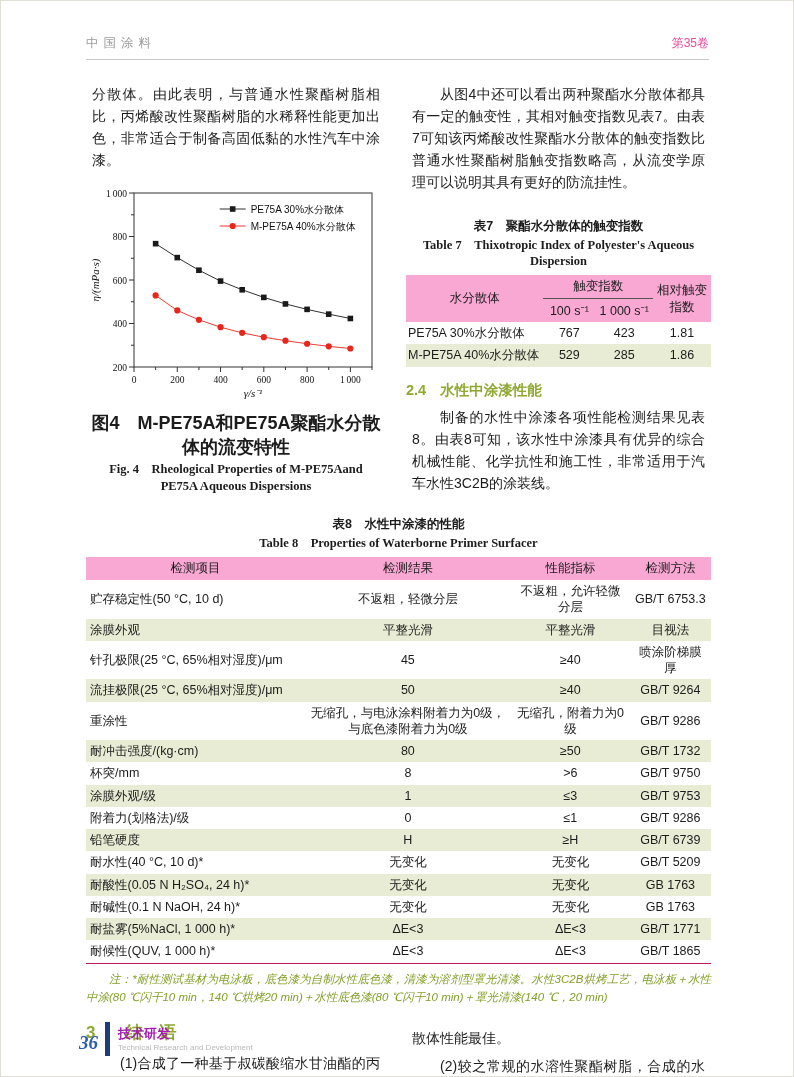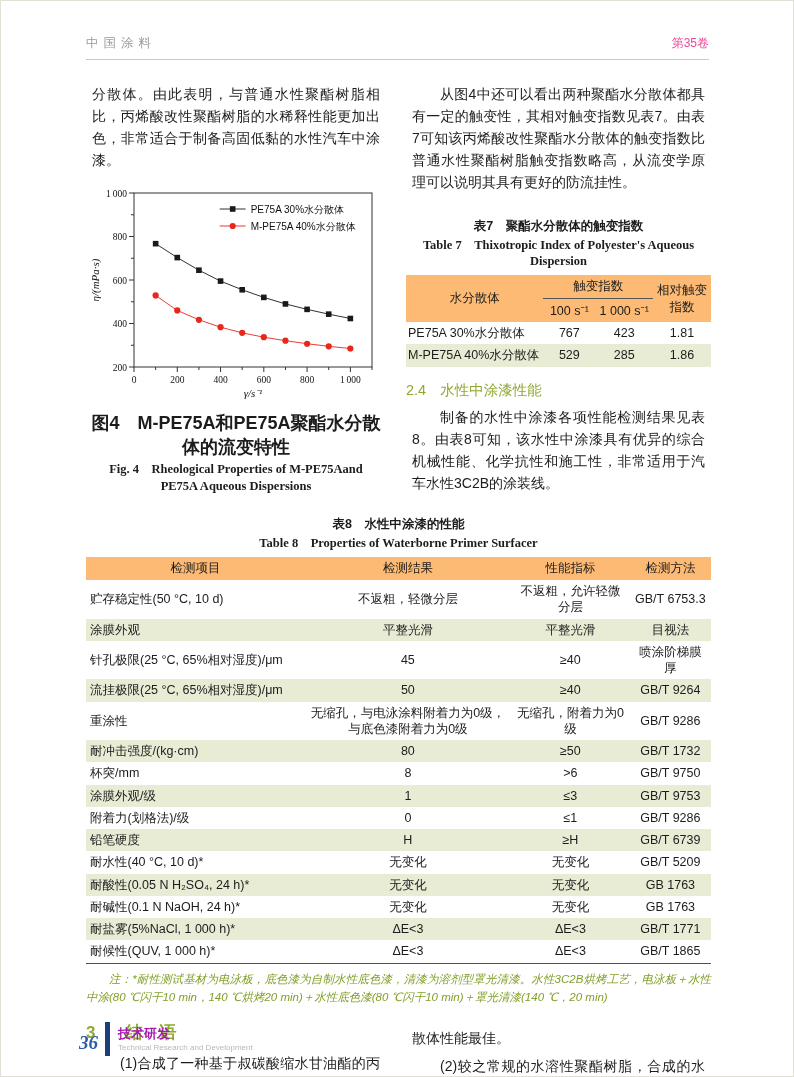--- a/index.html
+++ b/index.html
@@ -21,30 +21,30 @@
   
   .figblock{margin-top:10px;text-align:center;}
   .figcap-zh{font-size:18px;font-weight:bold;margin-top:4px;}
   .figcap-en{font-family:"Liberation Serif",serif;font-weight:bold;font-size:12.5px;
              max-width:272px;margin:2px auto 0;line-height:1.3;}
   
   .tbl-title-zh{font-size:12.5px;font-weight:bold;text-align:center;margin:0;}
   .tbl-title-en{font-family:"Liberation Serif",serif;font-weight:bold;font-size:12.5px;
                 text-align:center;margin:2px auto 6px;line-height:1.3;}
   table{border-collapse:collapse;width:100%;}
-  th{background:#fdba74;font-weight:normal;font-size:12.5px;padding:3px 2px;}
+  th{background:#f9a8d4;font-weight:normal;font-size:12.5px;padding:3px 2px;}
   td{font-size:12.5px;padding:3px 4px;text-align:center;line-height:1.3;}
   tbody tr:nth-child(even) td{background:#e9ecd4;}
   
   .t7{margin-top:24px;}
   .t7 table th{font-size:12.5px;}
   .t7 .subline{border-bottom:1px solid #555;}
   .t7 td:first-child{text-align:left;padding-left:2px;white-space:nowrap;}
   
-  .sec-h{color:#8fa832;font-weight:normal;font-size:14.5px;margin:14px 0 6px;}
+  .sec-h{color:#8fa832;font-weight:bold;font-size:14.5px;margin:14px 0 6px;}
   .sec-h .no{margin-right:14px;}
   .sec-h3{color:#8fa832;font-weight:bold;font-size:17px;margin:0 0 8px;}
   .sec-h3 .no{margin-right:16px;letter-spacing:14px;}
   
   .t8{margin-top:16px;}
   .t8 table{border-bottom:1px solid #be185d;}
   .t8 td:first-child{text-align:left;}
   .t8 col.c1{width:35%;} .t8 col.c2{width:33%;} .t8 col.c3{width:19%;} .t8 col.c4{width:13%;}
   .note{color:#829f28;font-size:11.5px;font-style:italic;line-height:1.6;text-indent:2em;
         text-align:justify;margin:6px 0 0;}

